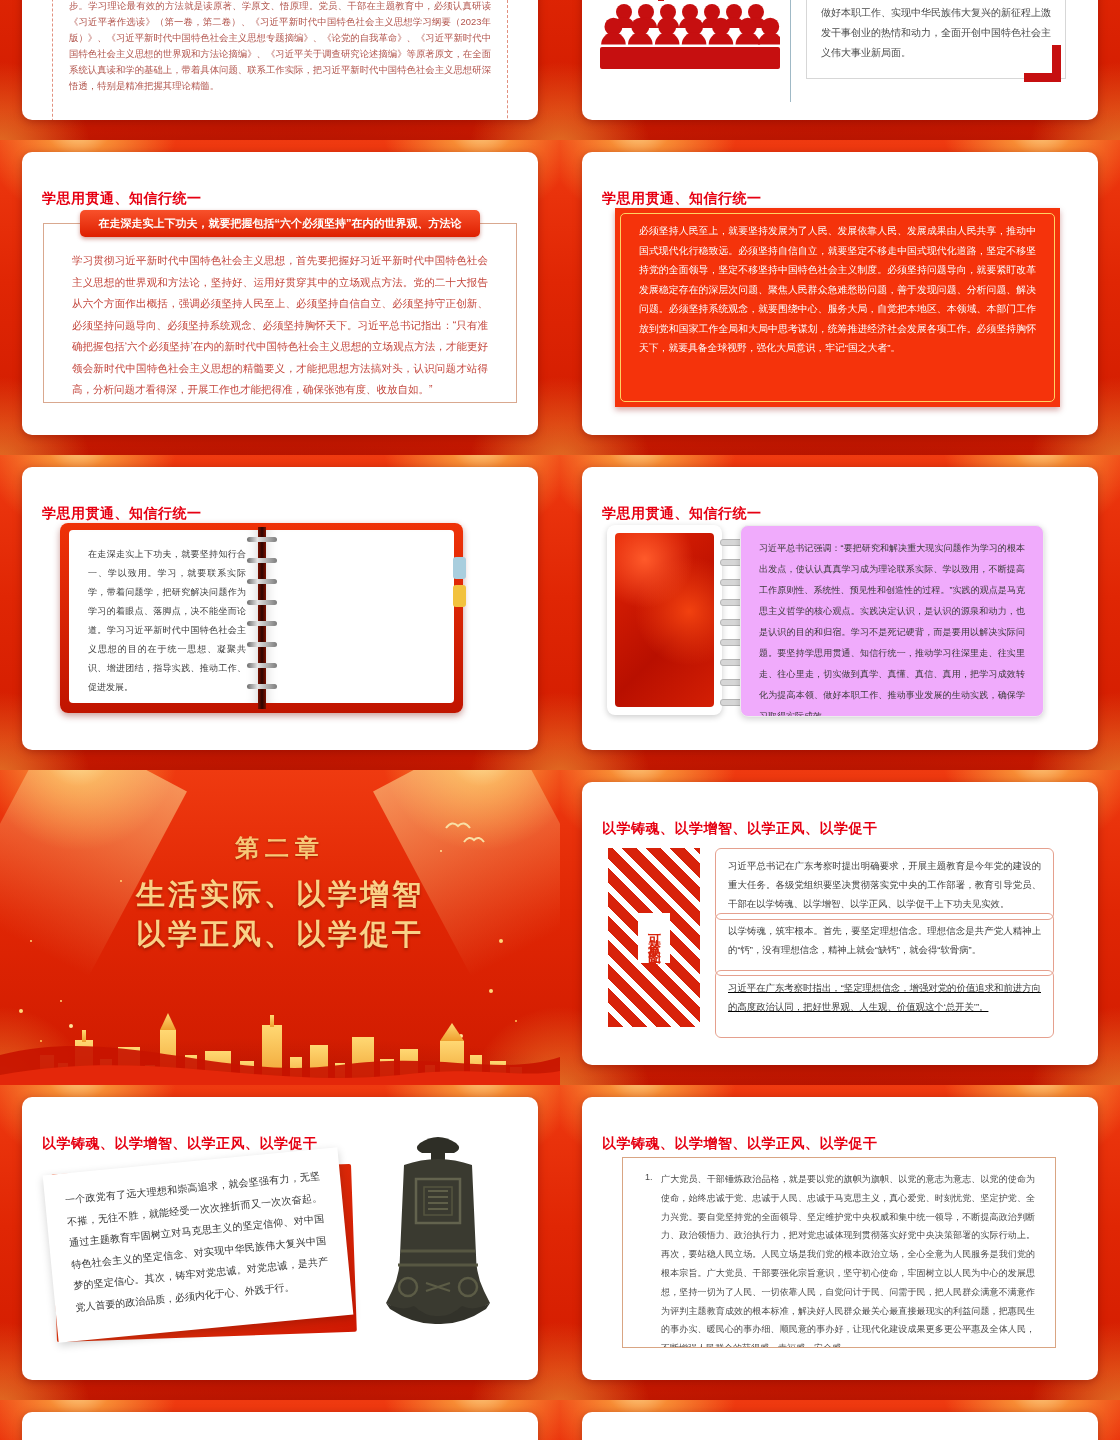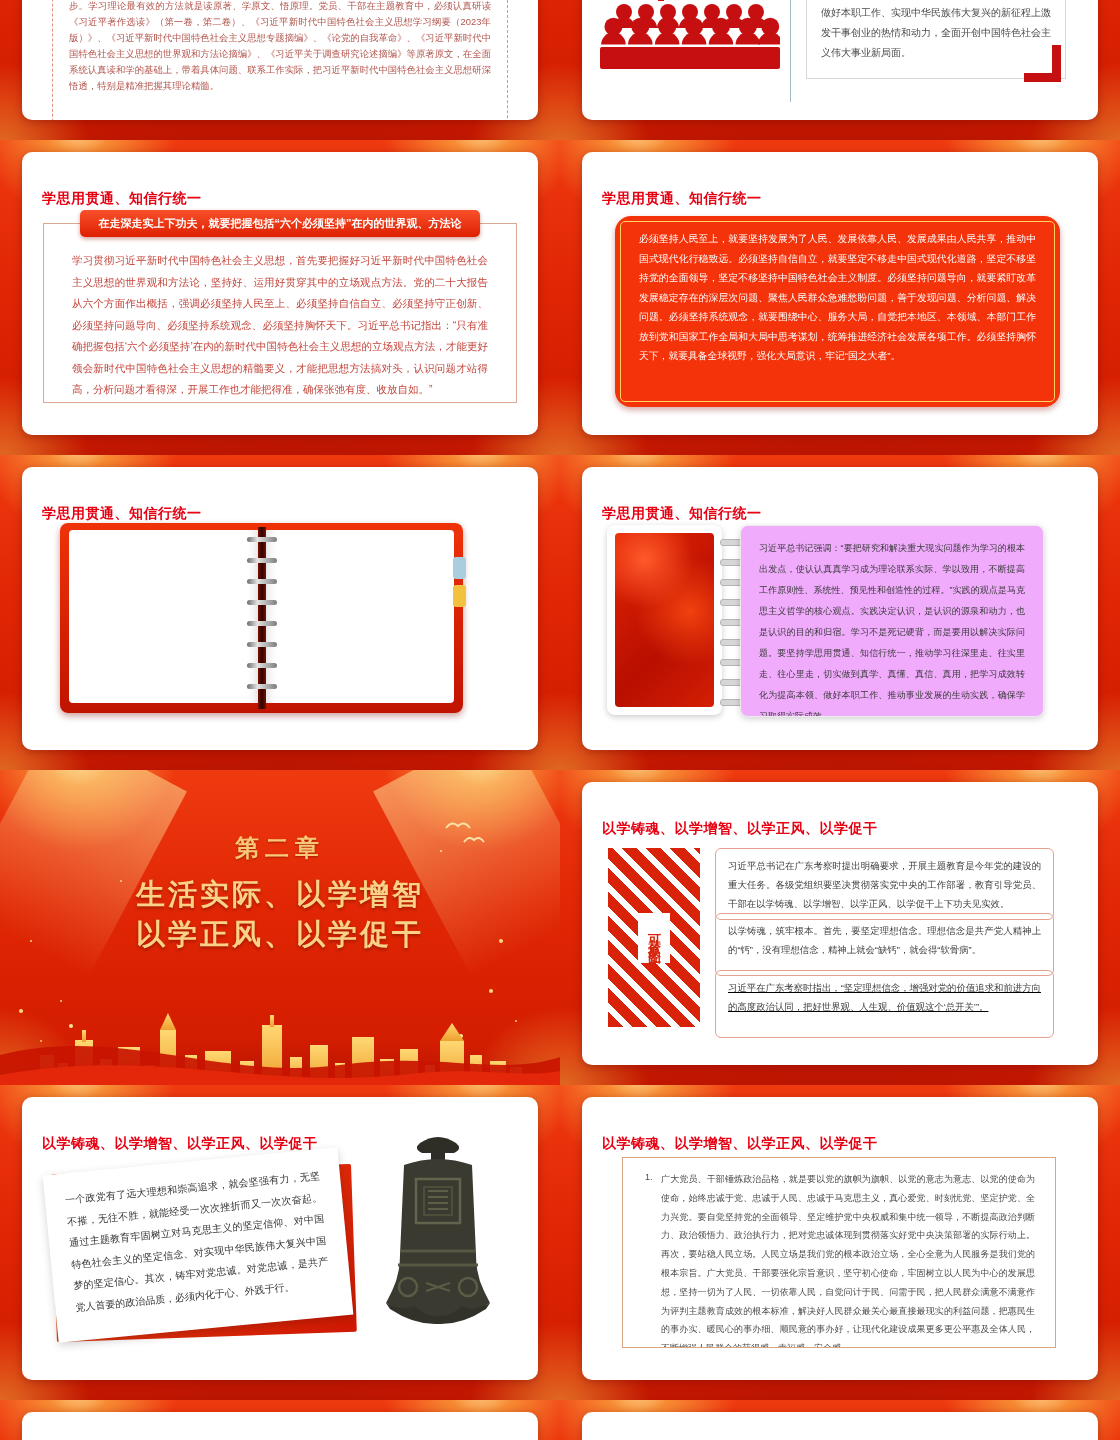--- a/index.html
+++ b/index.html
@@ -33,22 +33,22 @@
               border-right:9px solid #c60f10;border-bottom:9px solid #c60f10;}
 
   
   #s3-bodybox{position:absolute;left:21px;right:21px;top:71px;bottom:32px;border:1px solid #d9a88f;overflow:hidden;}
   #s3-bodybox p{padding:26px 28px 0 28px;font-size:10.5px;line-height:21.5px;color:#c4463c;}
   #s3-banner{position:absolute;left:58px;right:58px;top:58px;height:27px;line-height:27px;text-align:center;
              background:linear-gradient(180deg,#f8512b,#de1f00);border-radius:5px;color:#fff;font-weight:bold;
              font-size:11px;box-shadow:0 2px 4px rgba(150,20,0,.4);}
 
   
-  #s4-redbox{position:absolute;left:33px;right:38px;top:56px;bottom:28px;background:#f5330b;border-radius:16px;
-             box-shadow:0 3px 6px rgba(140,10,0,.35);overflow:hidden;margin-top:8px;}
+  #s4-redbox{position:absolute;left:33px;right:38px;top:56px;bottom:28px;background:#f5330b;border-radius:0;
+             box-shadow:0 3px 6px rgba(140,10,0,.35);overflow:hidden;}
   #s4-goldline{position:absolute;inset:5px;border:1px solid #ffd262;border-radius:5px;}
   #s4-redbox p{padding:13px 24px 0 24px;font-size:9.8px;line-height:19.5px;color:#ffffff;}
 
   
   #s5-book{position:absolute;left:38px;top:56px;width:403px;height:190px;border-radius:8px;
            background:linear-gradient(180deg,#ef3208,#c01400);box-shadow:0 3px 7px rgba(120,10,0,.4);}
   .page{position:absolute;top:7px;bottom:10px;background:#fff;overflow:hidden;}
   #s5-pl{left:9px;right:50%;border-radius:4px 0 0 4px;box-shadow:inset -14px 0 14px -12px rgba(0,0,0,.25);}
   #s5-pr{left:50%;right:9px;border-radius:0 4px 4px 0;box-shadow:inset 14px 0 14px -12px rgba(0,0,0,.25);}
   #s5-spine{position:absolute;left:50%;top:4px;bottom:4px;width:8px;margin-left:-4px;
@@ -197,20 +197,21 @@
         <div class="page" id="s5-pr"></div>
         <div id="s5-spine"></div>
         <div class="ring5" style="top:14px"></div>
         <div class="ring5" style="top:35px"></div>
         <div class="ring5" style="top:56px"></div>
         <div class="ring5" style="top:77px"></div>
         <div class="ring5" style="top:98px"></div>
         <div class="ring5" style="top:119px"></div>
         <div class="ring5" style="top:140px"></div>
         <div class="ring5" style="top:161px"></div>
+        <p class="jp pagetext" id="s5-tl">在走深走实上下功夫，就要坚持知行合一、学以致用。学习，就要联系实际学，带着问题学，把研究解决问题作为学习的着眼点、落脚点，决不能坐而论道。学习习近平新时代中国特色社会主义思想的目的在于统一思想、凝聚共识、增进团结，指导实践、推动工作、促进发展。</p>
         <div class="tab" id="s5-tab1"></div>
         <div class="tab" id="s5-tab2"></div>
       </div>
     </div>
   </div>
 
   <div class="slide" style="left:560px;top:455px">
     <div class="bg"></div>
     <div class="card">
       <div class="stitle">学思用贯通、知信行统一</div>

